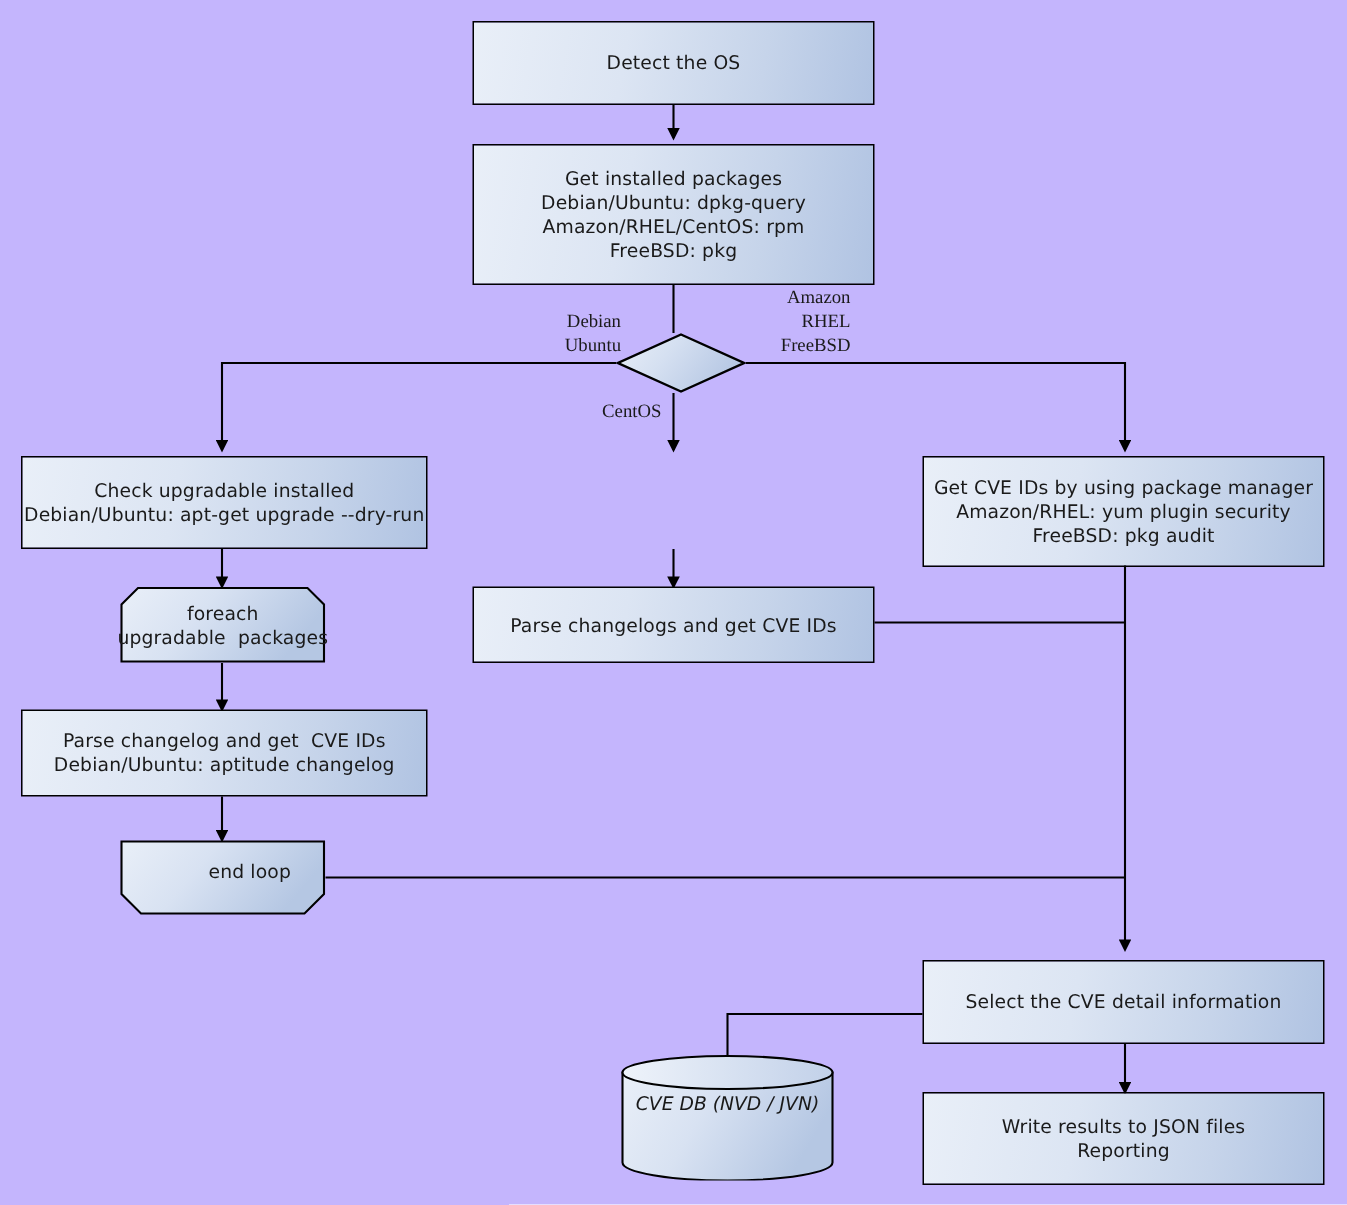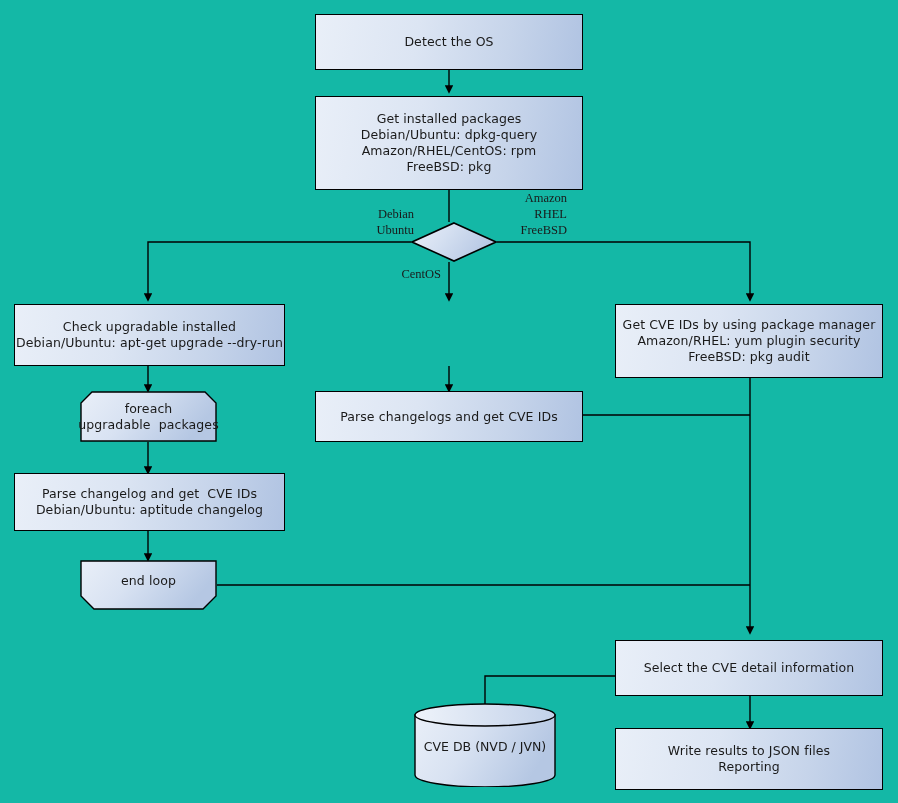--- a/index.html
+++ b/index.html
@@ -8,21 +8,21 @@
     padding: 0;
     background: #ffffff;
   }
   body {
     font-family: "DejaVu Sans", "Liberation Sans", sans-serif;
   }
   #canvas {
     position: relative;
     width: 898px;
     height: 803px;
-    background: #14b8a6;
+    background: #c4b5fd;
     overflow: hidden;
   }
   #wires {
     position: absolute;
     left: 0;
     top: 0;
     width: 898px;
     height: 803px;
     pointer-events: none;
   }
@@ -162,21 +162,21 @@
     </svg>
     <div class="node">foreach
 upgradable  packages</div>
   </div>
 
   <div class="node proc" style="left:14px; top:473px; width:271px; height:58px;">Parse changelog and get  CVE IDs
 Debian/Ubuntu: aptitude changelog</div>
 
   <div class="node proc" style="left:315px; top:391px; width:268px; height:51px;">Parse changelogs and get CVE IDs</div>
 
-  <div class="loopwrap" style="left:80px; top:560px; width:137px; height:50px;">
+  <div class="loopwrap" style="left:80px; top:560px; width:137px; height:50px;padding-left:36px;">
     <svg width="137" height="50" viewBox="0 0 137 50" xmlns="http://www.w3.org/2000/svg">
       <defs>
         <linearGradient id="gle" x1="0" y1="0" x2="1" y2="0.3">
           <stop offset="0%" stop-color="#e9eff8"></stop>
           <stop offset="45%" stop-color="#d8e2f2"></stop>
           <stop offset="100%" stop-color="#b5c7e3"></stop>
         </linearGradient>
       </defs>
       <polygon points="1,1 136,1 136,36 123,49 14,49 1,36" fill="url(#gle)" stroke="#000000" stroke-width="1.4"></polygon>
     </svg>
@@ -194,19 +194,19 @@
           <stop offset="100%" stop-color="#b5c7e3"></stop>
         </linearGradient>
         <linearGradient id="gdbtop" x1="0" y1="0" x2="1" y2="0">
           <stop offset="0%" stop-color="#eef3fa"></stop>
           <stop offset="100%" stop-color="#c2d1e9"></stop>
         </linearGradient>
       </defs>
       <path d="M 2 12 L 2 72 A 70 12 0 0 0 142 72 L 142 12 Z" fill="url(#gdb)" stroke="#000000" stroke-width="1.4"></path>
       <ellipse cx="72" cy="12" rx="70" ry="11" fill="url(#gdbtop)" stroke="#000000" stroke-width="1.4"></ellipse>
     </svg>
-    <div class="db-label" style="top:36px;">CVE DB (NVD / JVN)</div>
+    <div class="db-label" style="top:25px;font-style:italic;">CVE DB (NVD / JVN)</div>
   </div>
 
   <div class="node proc" style="left:615px; top:728px; width:268px; height:62px;">Write results to JSON files
 Reporting</div>
 
 </div>
 
 </body></html>

